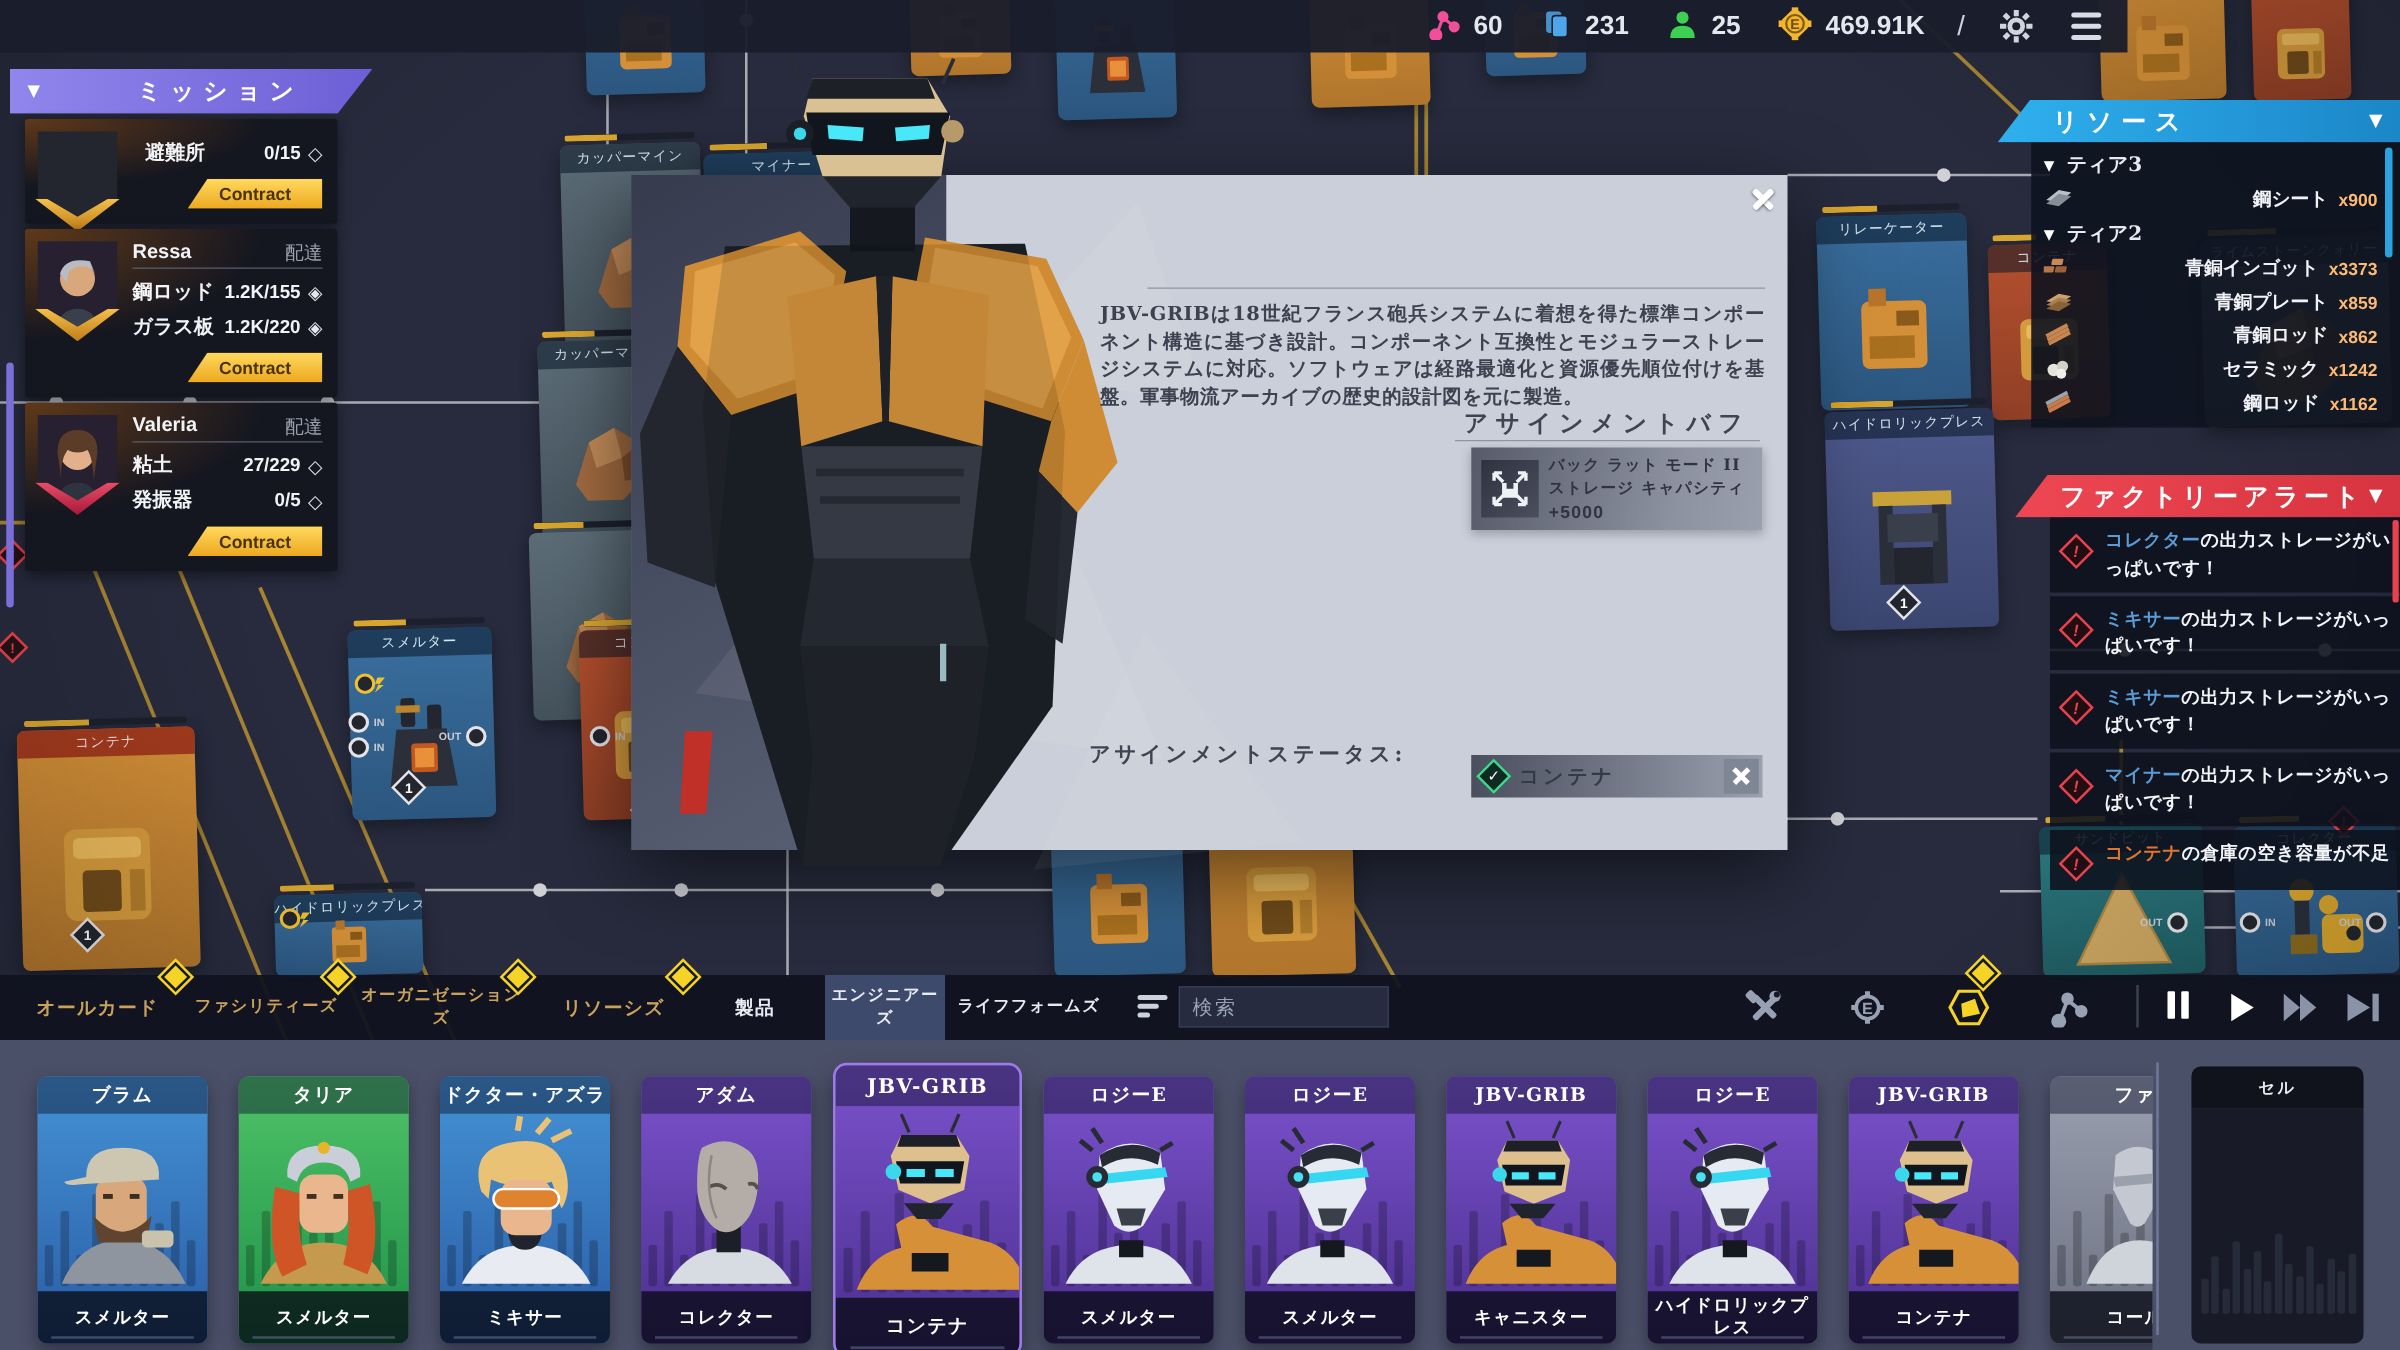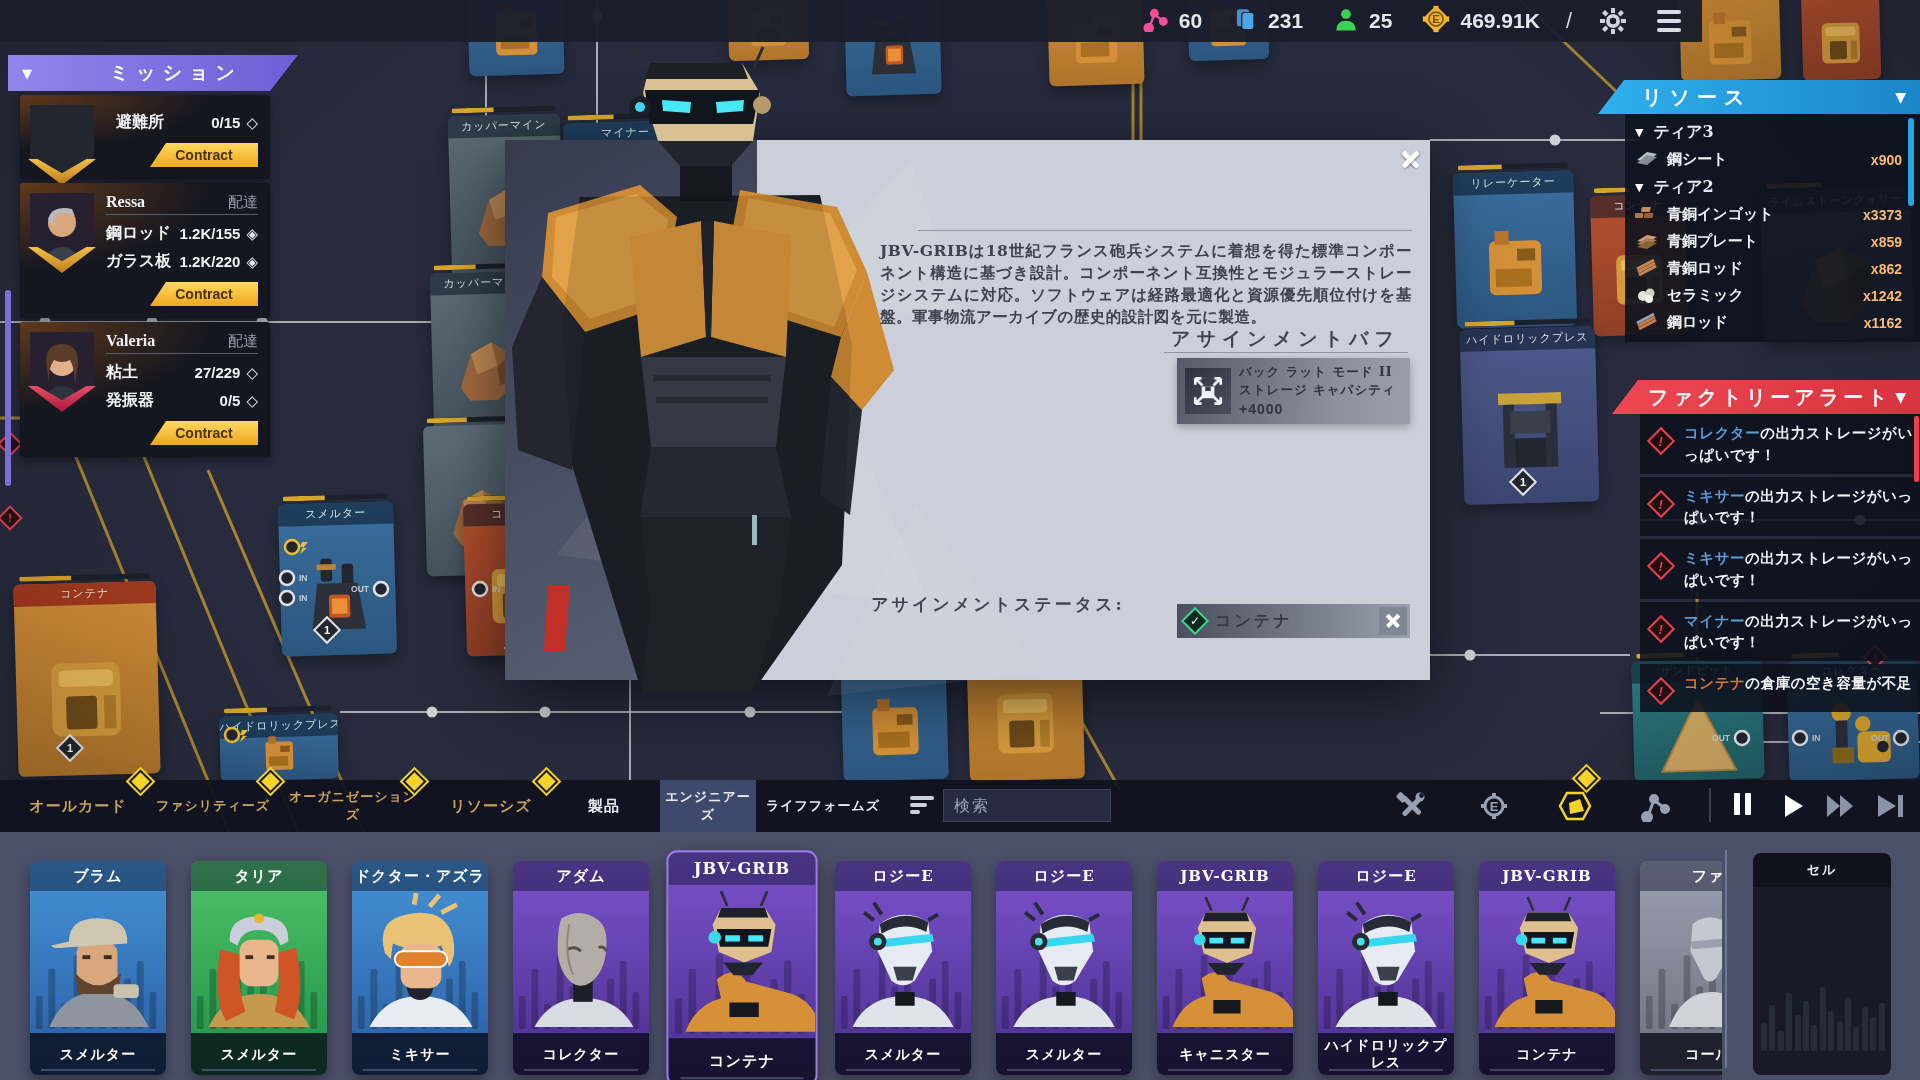--- a/index.html
+++ b/index.html
@@ -47,21 +47,21 @@
   #mission-panel { left:8px; top:55px; width:290px; z-index:5; }
   #mission-head { position:relative; height:36px; background:linear-gradient(90deg,#9186ec,#6c5fd6);
     clip-path:polygon(0 0,100% 0,calc(100% - 28px) 100%,0 100%);
     display:flex; align-items:center; }
   #mission-head .tri { margin-left:14px; color:#fff; font-size:13px; font-family:"DejaVu Sans",sans-serif;}
   #mission-head .ttl { position:absolute; right:56px; color:#fff; font-weight:bold; font-size:19px; letter-spacing:7px; }
   .mcard { position:relative; margin:4px 0 0 12px; width:250px; border-radius:3px;
     background:radial-gradient(140% 120% at 0% 0%, rgba(158,85,20,.55), rgba(20,22,32,.96) 55%), #15171f;
     box-shadow:0 4px 10px rgba(0,0,0,.4); padding:10px 12px 12px 86px; }
   .mcard .mname { display:flex; justify-content:space-between; border-bottom:1px solid #5a5e6a; padding-bottom:2px; margin-bottom:8px;}
-  .mcard .mname b { font-family:Liberation Serif, serif; font-size:16px; color:#f2f3f6;}
+  .mcard .mname b { font-family:Liberation Sans, sans-serif; font-size:16px; color:#f2f3f6;}
   .mcard .mname i { font-style:normal; color:#9aa0ae; font-size:15px;}
   .mitem { display:flex; align-items:center; margin:7px 0; }
   .mitem .lbl { font-weight:bold; font-size:16px; color:#f2f3f6; flex:1;}
   .mitem .pv  { font-family:"Liberation Sans",sans-serif; font-weight:bold; font-size:15px; color:#f2f3f6;}
   .mitem .dia { margin-left:6px; font-size:15px; color:#e4e7ee; font-family:"DejaVu Sans",sans-serif;}
   .contract { margin:10px 0 0 auto; display:block; width:108px; height:24px; border:0; cursor:pointer;
     background:linear-gradient(180deg,#ffd95e,#eda820); clip-path:polygon(16px 0,100% 0,100% 100%,0 100%);
     font-family:"Liberation Sans",sans-serif; font-weight:bold; font-size:14px; color:#4a3300;}
   .avatar { position:absolute; left:10px; top:10px; width:64px; height:76px; }
   .avatar .frame { position:absolute; inset:0; clip-path:polygon(50% 100%,0 72%,0 0,100% 0,100% 72%);
@@ -113,21 +113,21 @@
   .rp-head .ttl { font-weight:bold; font-size:20px; letter-spacing:7px; color:#fff; }
   .rp-head .tri { position:absolute; right:14px; color:#fff; font-size:14px; font-family:"DejaVu Sans",sans-serif; cursor:pointer;}
   #res-head { left:1598px; top:80px; width:322px; background:linear-gradient(90deg,#2fb0ee,#1b86c8);
     clip-path:polygon(26px 0,100% 0,100% 100%,0 100%); padding-left:44px;}
   #res-body { left:1625px; top:114px; width:295px; background:rgba(13,19,31,.9); z-index:5; padding:4px 8px 6px 10px;}
   .tier-row { display:flex; align-items:center; height:28px; gap:10px; cursor:pointer;}
   .tier-row .tri { font-size:11px; font-family:"DejaVu Sans",sans-serif; color:#fff;}
   .tier-row .tl { font-weight:bold; font-size:16px; }
   .res-row { display:flex; align-items:center; height:27px; gap:8px; cursor:pointer;}
   .res-row svg { flex:none; }
-  .res-row .rn { flex:1; font-weight:bold; font-size:15px; color:#f0f2f6;}
+  .res-row .rn { flex:1; font-weight:bold; font-size:15px; color:#f0f2f6;text-align:right;}
   .res-row .rc { font-family:"Liberation Sans",sans-serif; font-weight:bold; font-size:14px; color:#fdba74; padding-right:10px;}
   #res-scroll { left:1908px; top:118px; width:6px; height:88px; background:#2aa3e0; border-radius:3px; z-index:6;}
   #alert-head { left:1612px; top:380px; width:308px; background:linear-gradient(90deg,#ee4753,#d63440);
     clip-path:polygon(26px 0,100% 0,100% 100%,0 100%); padding-left:36px;}
   #alert-head .ttl { letter-spacing:4px; }
   #alert-body { left:1640px; top:414px; width:280px; z-index:5; }
   .alert-row { display:flex; gap:10px; background:rgba(13,17,28,.88); margin-bottom:3px; padding:8px 6px 8px 8px; cursor:pointer;}
   .alert-row .aicon { width:26px; height:26px; flex:none; position:relative; margin-top:6px;}
   .alert-row .aicon i { position:absolute; inset:3px; transform:rotate(45deg); background:rgba(40,12,14,.7);
     border:2px solid #e8424e; display:flex; align-items:center; justify-content:center;}
@@ -714,21 +714,21 @@
             <path d="M8,36 L16,28 M8,36 h7 M8,36 v-7"></path>
               <path d="M36,36 L28,28 M36,36 h-7 M36,36 v-7"></path>
           </g>
           <path d="M15,17 h14 v13 h-14 z" fill="#eef1f5"></path>
             <path d="M19,17 v5 h6 v-5 z" fill="#3a3f4c"></path>
         </svg>
       </div>
       <div class="btxt">
         <div>バック ラット モード II</div>
         <div>ストレージ キャパシティ</div>
-        <div class="sans" style="font-size:14px;">+4000</div>
+        <div class="sans" style="font-size:14px;">+5000</div>
       </div>
     </div>
 
     <div class="m-status-lbl">アサインメントステータス:</div>
     <div class="m-chip">
       <div class="dia">
           <span>✓</span>
         </div>
       <div class="cl">コンテナ</div>
       <div class="rm"></div>

